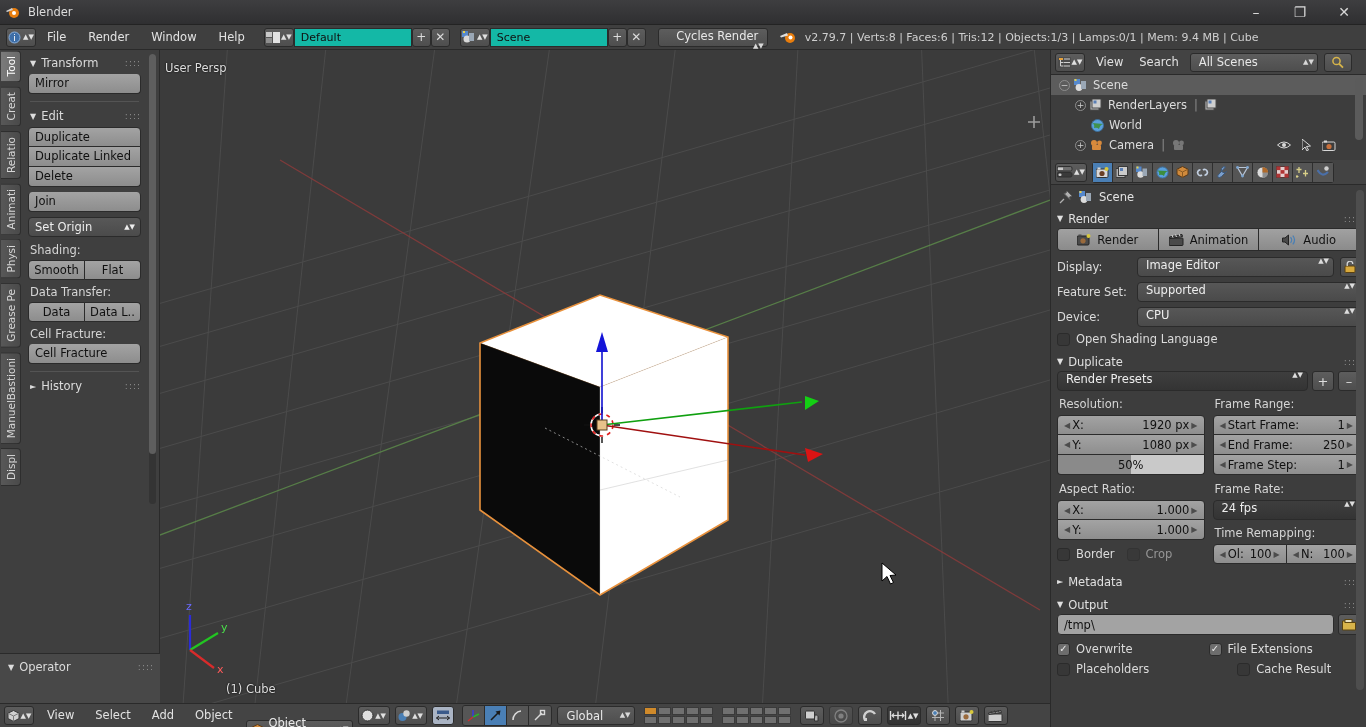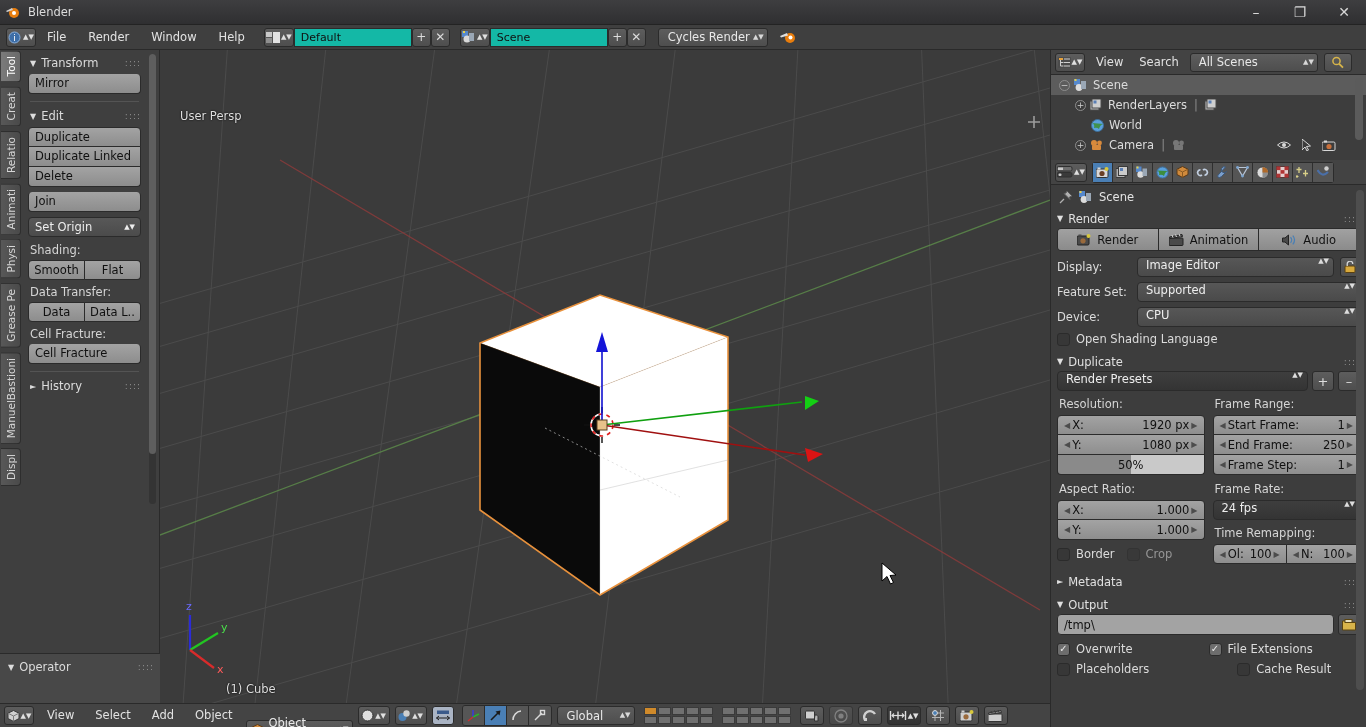--- a/index.html
+++ b/index.html
@@ -268,32 +268,33 @@
         <rect x="1" y="0" width="2" height="2" fill="#e8d14a"></rect>
         <circle cx="5" cy="8" r="3.5" fill="#d9d9d9"></circle>
         <rect x="7" y="2" width="5" height="8" fill="#9aa7b5"></rect>
       </svg>
       <span style="font-size:7px;line-height:6px;display:flex;flex-direction:column;margin-left:1px;">▲▼</span>
     </div>
     <div class="textfield" style="width:118px;">Scene</div>
     <div class="flatbtn">+</div>
     <div class="flatbtn">✕</div>
 
-    <div class="dd" style="margin-left:12px;width:110px;padding-left:9px;">
+    <div class="dd" style="margin-left:12px;width:110px;padding-left:9px;flex-direction:column;">
       <span>Cycles Render</span>
       <span class="arrows">▲▼</span>
     </div>
 
     <div style="margin-left:12px;display:flex;align-items:center;">
       <svg width="17" height="15" viewBox="0 0 17 15">
         <circle cx="10" cy="8" r="5" fill="#e87d0d"></circle>
         <circle cx="10.5" cy="7.5" r="2" fill="#fff"></circle>
         <path d="M0 6 L7 3 L8 5.5 L1 7.5 Z" fill="#e0e0e0"></path>
       </svg>
     </div>
+    <div class="stats">v2.79.7 | Verts:8 | Faces:6 | Tris:12 | Objects:1/3 | Lamps:0/1 | Mem: 9.4 MB | Cube</div>
   </div>
 
   <div class="viewport">
     <svg width="890" height="653" viewBox="0 0 890 653" style="position:absolute;left:0;top:0;">
       <rect x="0" y="0" width="890" height="653" fill="#3b3b3b"></rect>
       <g stroke="#4b4b4b" stroke-width="1" fill="none">
         <path d="M-40 410 L890 140"></path>
         <path d="M-40 470 L890 200"></path>
         <path d="M-40 530 L890 260"></path>
         <path d="M-40 600 L890 330"></path>
@@ -352,21 +353,21 @@
       </g>
 
       <g transform="translate(722,513)">
         <path d="M0 0 L0 18 L5 13.5 L8.5 21 L11.5 19.5 L8 12.5 L14 12 Z" fill="#ffffff" stroke="#000" stroke-width="1"></path>
       </g>
 
       <g transform="translate(874,72)" opacity="0.75">
         <path d="M0 -6 L0 6 M-6 0 L6 0" stroke="#bdbdbd" stroke-width="1.6"></path>
       </g>
     </svg>
-    <div class="vp-text" style="left:20px;top:11px;margin-top:48px;">User Persp</div>
+    <div class="vp-text" style="left:5px;top:11px;">User Persp</div>
     <div class="vp-text" style="left:66px;top:632px;">(1) Cube</div>
   </div>
 
   <div class="toolshelf">
     <div class="vtabs">
       <div class="vtab active">Tool</div>
       <div class="vtab">Creat</div>
       <div class="vtab">Relatio</div>
       <div class="vtab">Animati</div>
       <div class="vtab">Physi</div>

